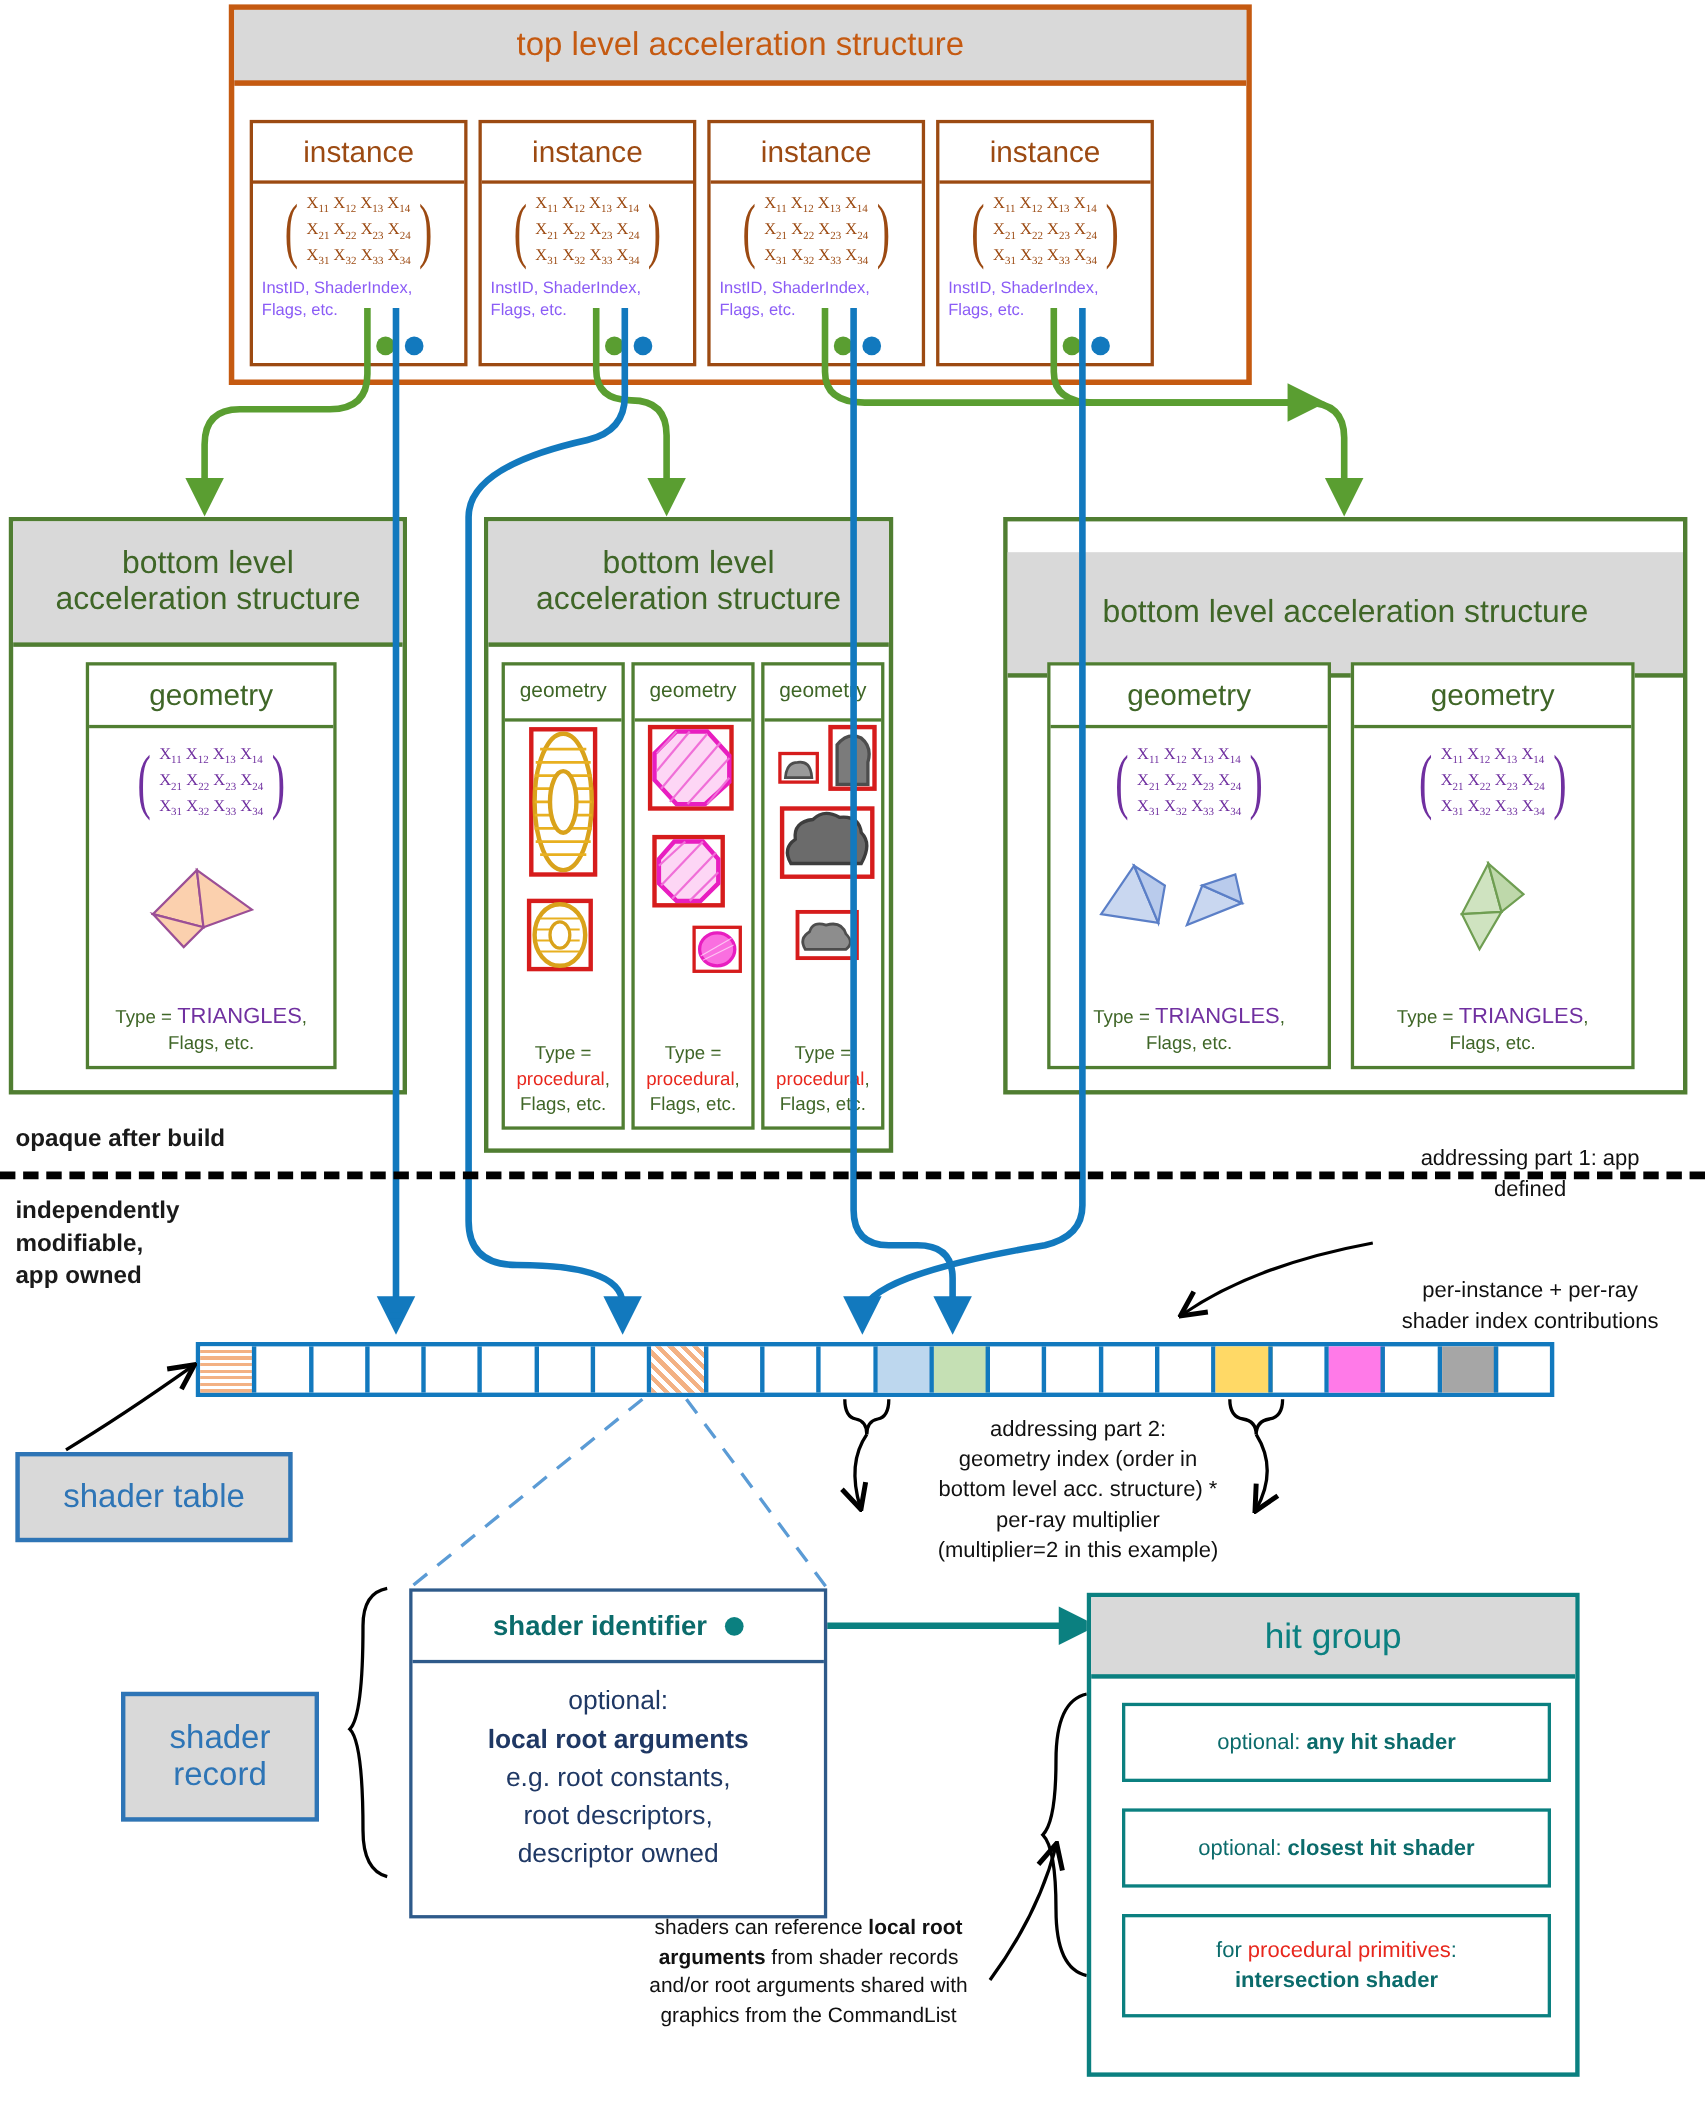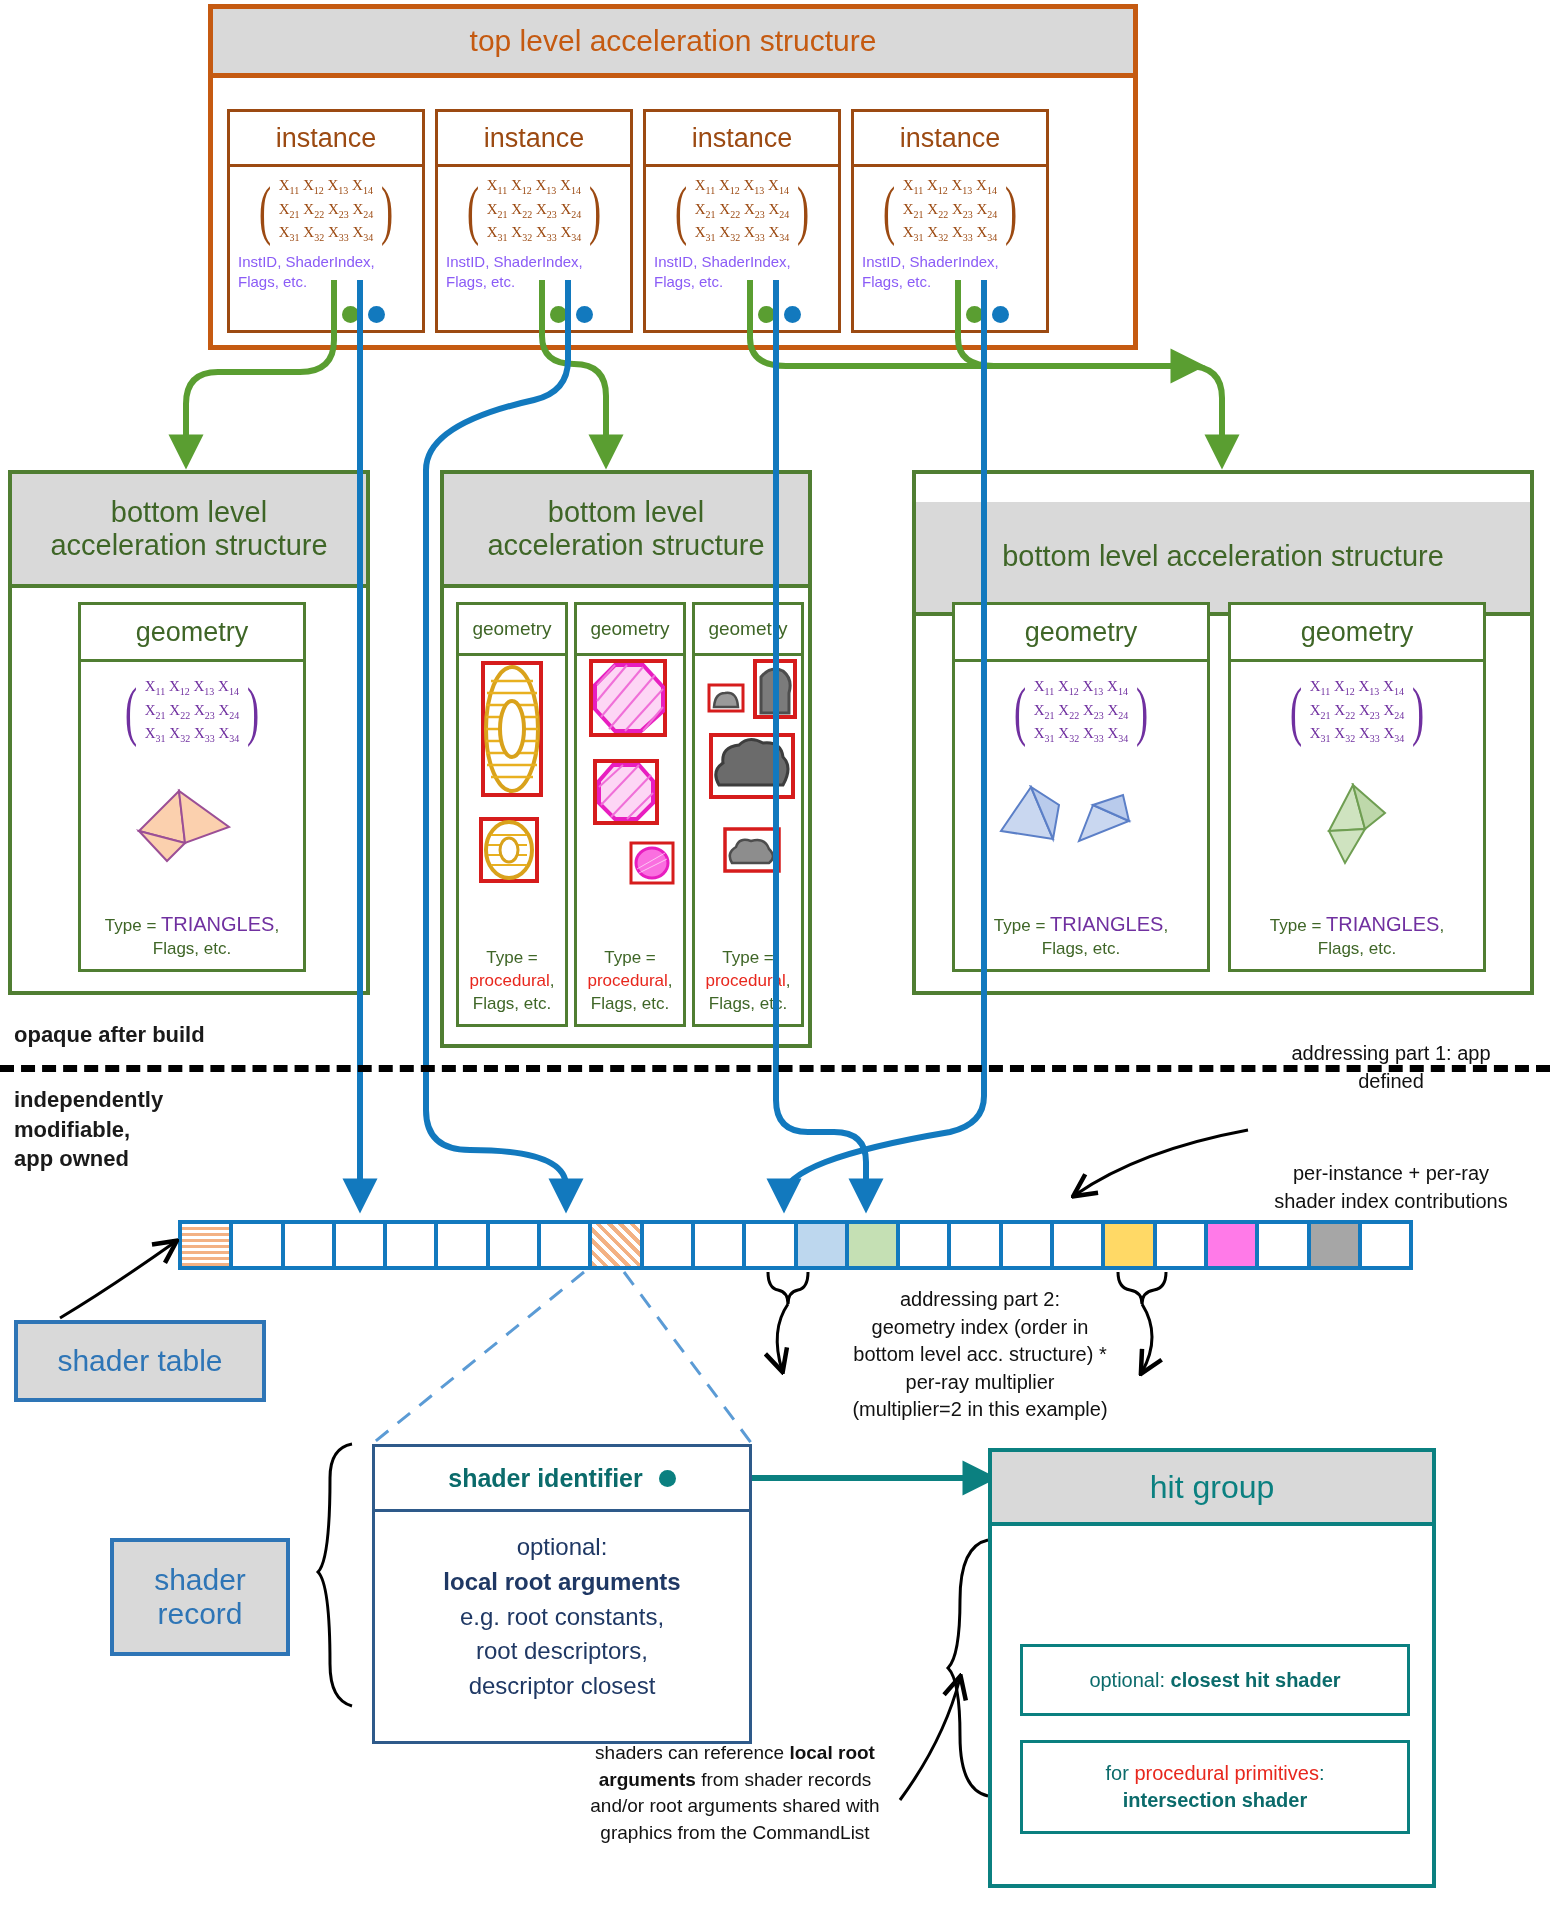--- a/index.html
+++ b/index.html
@@ -430,29 +430,32 @@
 <div id="srec" class="abs">
   <div id="srec-hdr">
     <span>shader identifier</span>
     <span style="width:17px;height:17px;border-radius:50%;background:#0b8080;display:inline-block;"></span>
   </div>
   <div id="srec-body">
     <div>optional:</div>
     <div style="font-weight:bold">local root arguments</div>
     <div>e.g. root constants,</div>
     <div>root descriptors,</div>
-    <div>descriptor closest</div>
+    <div>descriptor owned</div>
   </div>
 </div>
 
 <div id="note-local" class="abs">
   shaders can reference <b>local root<br>arguments</b> from shader records<br>and/or root arguments shared with<br>graphics from the CommandList
 </div>
 
 <div id="hit" class="abs">
   <div id="hit-hdr">hit group</div>
+  <div class="hgi" style="top:96px;height:72px;">
+    <span><span>optional: </span><b>any hit shader</b></span>
+  </div>
   <div class="hgi" style="top:192px;height:72px;">
     <span><span>optional: </span><b>closest hit shader</b></span>
   </div>
   <div class="hgi" style="top:288px;height:94px;">
     <span><span>for </span><span class="proc">procedural primitives</span><span>:</span><br><b>intersection shader</b></span>
   </div>
 </div>
 
 </body></html>

